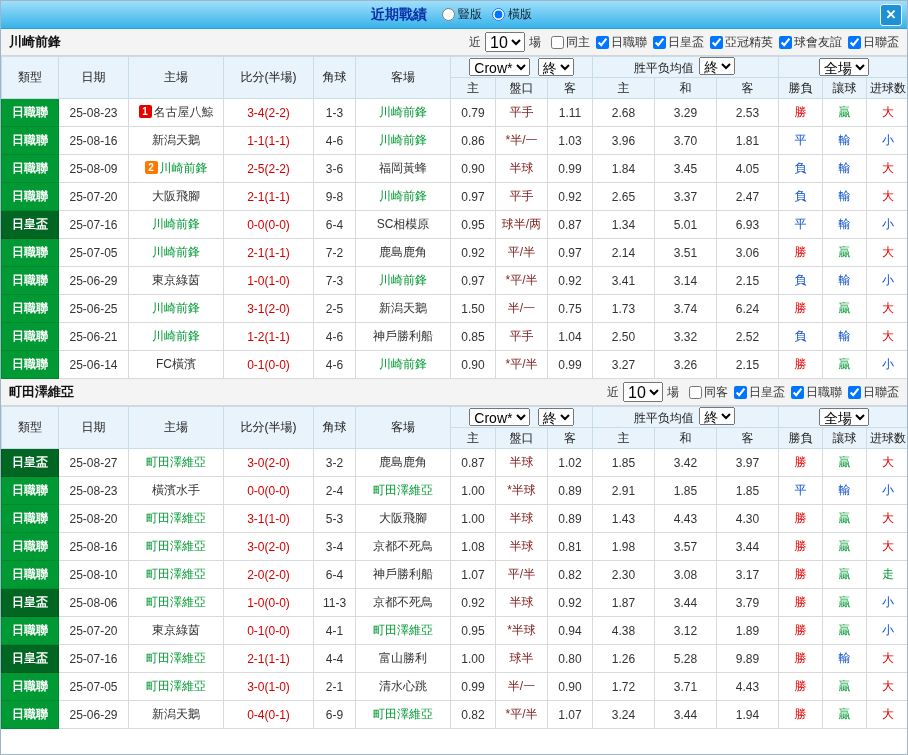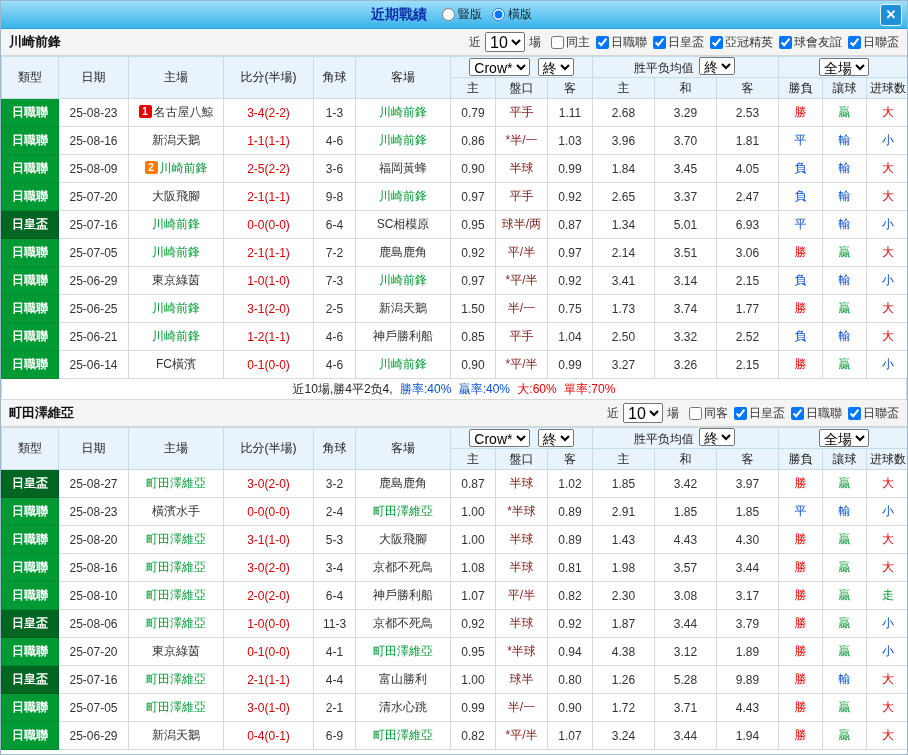--- a/index.html
+++ b/index.html
@@ -289,21 +289,21 @@
           <td>25-06-25</td>
           <td><span class="tg">川崎前鋒</span></td>
           <td class="score">3-1(2-0)</td>
           <td>2-5</td>
           <td><span>新潟天鵝</span></td>
           <td>1.50</td>
           <td class="hc">半/一</td>
           <td>0.75</td>
           <td>1.73</td>
           <td>3.74</td>
-          <td>1.77</td>
+          <td>6.24</td>
           <td class="c-red">勝</td>
           <td class="c-green">贏</td>
           <td class="c-red">大</td>
         </tr>
         <tr>
           <td class="league jl">日職聯</td>
           <td>25-06-21</td>
           <td><span class="tg">川崎前鋒</span></td>
           <td class="score">1-2(1-1)</td>
           <td>4-6</td>
@@ -330,21 +330,20 @@
           <td>0.99</td>
           <td>3.27</td>
           <td>3.26</td>
           <td>2.15</td>
           <td class="c-red">勝</td>
           <td class="c-green">贏</td>
           <td class="c-blue">小</td>
         </tr>
       </tbody>
   </table>
-  <div class="summary" id="summary-0"><span class="c-dark">近10場,勝4平2负4, </span><span class="c-blue">勝率:40% </span><span class="c-blue">贏率:40% </span><span class="c-red">大:60% </span><span class="c-red">單率:70%</span></div>
 
   <div class="secbar">
     <span class="team">町田澤維亞</span>
     <div class="filters">
       <span>近</span>
       <select>
         <option>10</option>
       </select>
       <span>場</span>
       <span class="chkwrap" id="filters-1">

